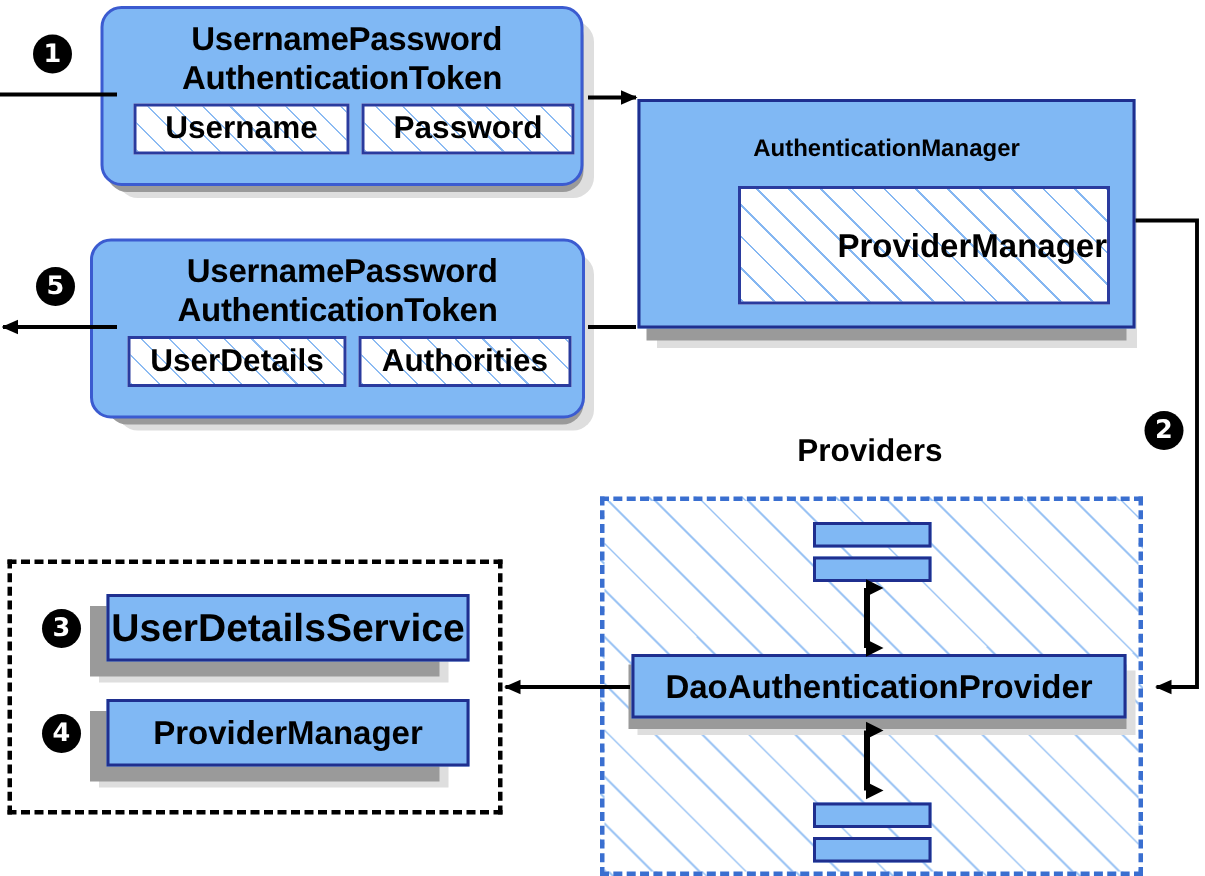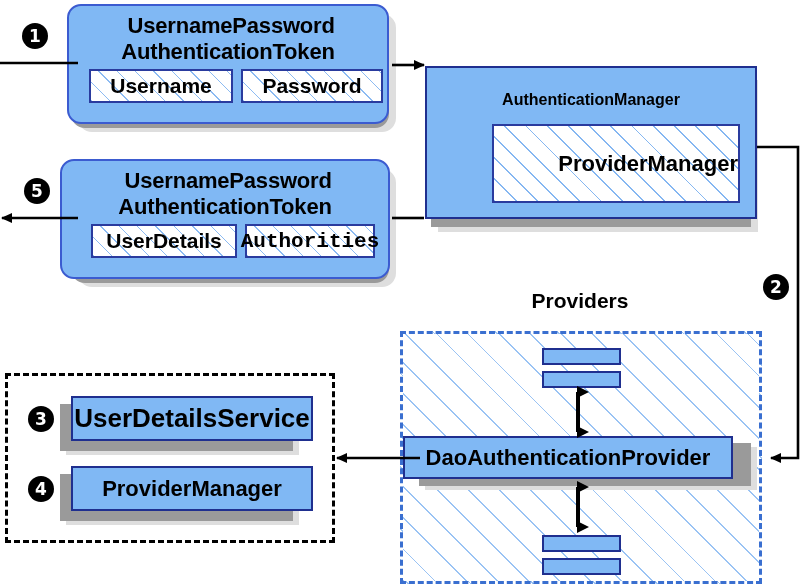--- a/index.html
+++ b/index.html
@@ -247,41 +247,41 @@
   <div class="abs shadow-light shadow-light-round" style="left:78px; top:169px; width:318px; height:118px;"></div>
   <div class="abs shadow-dark shadow-dark-round" style="left:71px; top:165px; width:318px; height:118px;"></div>
 
   <div class="abs token-card" style="left:60px; top:159px; width:330px; height:120px;">
     <div class="token-title">
       <span>UsernamePassword</span><br>
       <span>AuthenticationToken</span>
     </div>
     <div class="token-fields">
       <div class="field-box" style="width:146px;">UserDetails</div>
-      <div class="field-box" style="width:130px;font-family:Liberation Mono, monospace;">Authorities</div>
+      <div class="field-box" style="width:142px;">Authorities</div>
     </div>
   </div>
 
   <div class="abs marker" style="left:24px; top:178px;">5</div>
 
   <div class="abs group-title" style="left:460px; top:264px; width:240px;">
     <br>
     <span>Providers</span>
   </div>
 
   <div class="abs marker" style="left:763px; top:274px;">2</div>
 
   <div class="abs hatch-dashed" style="left:400px; top:331px; width:362px; height:253px;"></div>
 
   <div class="abs node-blue" style="left:542px; top:348px; width:79px; height:17px;"></div>
   <div class="abs node-blue" style="left:542px; top:371px; width:79px; height:17px;"></div>
 
   <div class="abs shadow-light" style="left:425px; top:447px; width:332px; height:43px;"></div>
   <div class="abs shadow-dark" style="left:419px; top:443px; width:332px; height:43px;"></div>
-  <div class="abs node-blue" style="left:403px; top:436px; width:330px; height:43px; font-size:22px;">
+  <div class="abs node-blue" style="left:421px; top:436px; width:330px; height:43px; font-size:22px;">
     <span>DaoAuthenticationProvider</span>
   </div>
 
   <div class="abs node-blue" style="left:542px; top:535px; width:79px; height:17px;"></div>
   <div class="abs node-blue" style="left:542px; top:558px; width:79px; height:17px;"></div>
 
   <div class="abs dashed-black" style="left:5px; top:373px; width:330px; height:170px;"></div>
 
   <div class="abs shadow-light" style="left:66px; top:408px; width:233px; height:47px;"></div>
   <div class="abs shadow-dark" style="left:60px; top:404px; width:233px; height:47px;"></div>

